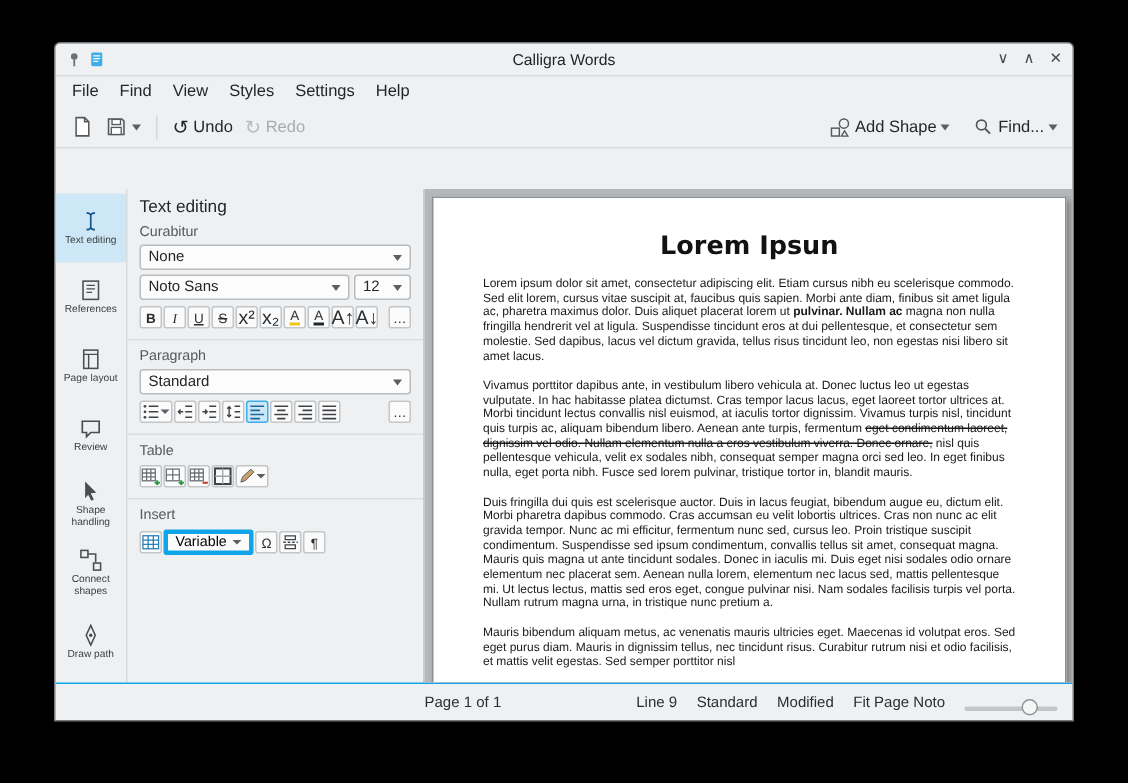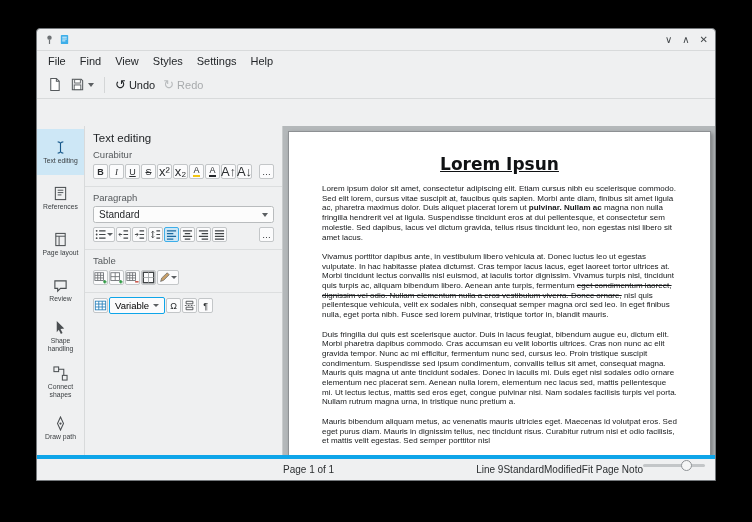--- a/index.html
+++ b/index.html
@@ -47,29 +47,29 @@
   .tbtn.push-right{margin-left:auto;}
   .tbtn svg{display:block;}
   .fmt-b{font-weight:bold;}
   .fmt-i{font-style:italic;font-family:"Liberation Serif",serif;}
   .fmt-u{text-decoration:underline;}
   .fmt-s{text-decoration:line-through;}
   .fmt-hl{border-bottom:2px solid #f2c511;line-height:9px;}
   .fmt-fc{border-bottom:2px solid #232629;line-height:9px;}
   .fmt-sm{font-size:13px;}
   .chev-s{width:0;height:0;border-left:3px solid transparent;border-right:3px solid transparent;border-top:3.5px solid #5b5f62;display:inline-block;}
-  .var-btn{height:17px;display:inline-flex;align-items:center;gap:4px;padding:0 5px;border:1px solid #0ea5e9;border-radius:2px;background:#fbfbfc;font-size:9.5px;box-sizing:border-box;}
+  .var-btn{height:17px;display:inline-flex;align-items:center;gap:4px;padding:0 5px;border:3px solid #0ea5e9;border-radius:2px;background:#fbfbfc;font-size:9.5px;box-sizing:border-box;}
   
   .canvas{flex:1;background:#b4b8ba;position:relative;overflow:hidden;}
   .page{position:absolute;left:5px;top:5px;right:4px;bottom:0;background:#ffffff;border:1px solid #8d9093;border-bottom:0;box-shadow:2px 2px 4px rgba(0,0,0,0.3);padding:22px 33px 0;box-sizing:border-box;overflow:hidden;}
-  .doc-title{text-align:center;font-size:17px;font-weight:bold;color:#101214;margin:0 0 10px;font-family:"DejaVu Sans",sans-serif;text-decoration:underline;}
+  .doc-title{text-align:center;font-size:17px;font-weight:bold;color:#101214;margin:0 0 10px;font-family:"DejaVu Sans",sans-serif;}
   .doc-para{font-size:8px;line-height:9.7px;color:#17191b;margin:0 0 9.7px;font-family:Liberation Sans, sans-serif;}
   
-  .statusbar{height:25px;flex:0 0 25px;border-top:4px solid #0ea5e9;display:flex;align-items:center;font-size:10px;color:#2b2e30;padding:0 10px 0 246px;box-sizing:border-box;}
-  .sb-right{margin-left:auto;display:flex;align-items:flex-start;}
+  .statusbar{height:25px;flex:0 0 25px;border-top:1px solid #0ea5e9;display:flex;align-items:center;font-size:10px;color:#2b2e30;padding:0 10px 0 246px;box-sizing:border-box;}
+  .sb-right{margin-left:auto;display:flex;align-items:flex-end;gap:13px;}
   .zoom-slider{width:62px;height:3px;background:#c3c6c8;border-radius:2px;position:relative;}
   .zoom-knob{position:absolute;left:38px;top:-4.5px;width:11px;height:11px;border-radius:50%;background:#f5f6f6;border:1px solid #8f9396;box-sizing:border-box;}
 </style>
 </head>
 <body>
 
 <div class="screen">
   <div class="window">
 
     <div class="titlebar">
@@ -78,20 +78,21 @@
             <circle cx="6" cy="4" r="2.4" fill="#6d7174"></circle>
             <path d="M6 6.2V11" stroke="#6d7174" stroke-width="1.3"></path>
           </svg>
       </span>
       <span class="tb-icon">
         <svg viewBox="0 0 12 12" width="11" height="11">
             <rect x="2" y="1" width="8" height="10" rx="1" fill="#3daee9"></rect>
             <path d="M3.5 3.5h5M3.5 5.5h5M3.5 7.5h3.5" stroke="#fff" stroke-width="0.9"></path>
           </svg>
       </span>
+      <div class="titlebar-title">Calligra Words</div>
       <div class="win-controls">
         <span>∨</span>
         <span>∧</span>
         <span>✕</span>
       </div>
     </div>
 
     <div class="menubar">
       <span class="menu-item">File</span>
       <span class="menu-item">Find</span>
@@ -122,20 +123,43 @@
       </button>
       <div class="toolbar-sep"></div>
       <button class="tool-btn">
         <span class="glyph">↺</span>
         <span>Undo</span>
       </button>
       <button class="tool-btn disabled">
         <span class="glyph">↻</span>
         <span>Redo</span>
       </button>
+      <div class="tb-right">
+        <button class="tool-btn">
+          <span>
+            <svg viewBox="0 0 16 16" width="14" height="14">
+                <rect x="1.5" y="8.5" width="6" height="6" fill="none" stroke="#55595c" stroke-width="1.1"></rect>
+                <circle cx="11" cy="5" r="3.5" fill="none" stroke="#55595c" stroke-width="1.1"></circle>
+                <path d="M9 14.5l2.5-4 2.5 4z" fill="none" stroke="#55595c" stroke-width="1"></path>
+              </svg>
+          </span>
+          <span>Add Shape</span>
+          <span class="chev"></span>
+        </button>
+        <button class="tool-btn">
+          <span>
+            <svg viewBox="0 0 16 16" width="13" height="13">
+                <circle cx="6.5" cy="6.5" r="4" fill="none" stroke="#55595c" stroke-width="1.4"></circle>
+                <path d="M9.6 9.6l4 4" stroke="#55595c" stroke-width="1.6"></path>
+              </svg>
+          </span>
+          <span>Find...</span>
+          <span class="chev"></span>
+        </button>
+      </div>
     </div>
 
     <div class="main">
 
       <div class="tabstrip">
         <div class="tab selected">
           <svg viewBox="0 0 16 16">
               <path d="M5 2c1.5 0 2.5.5 3 1.5.5-1 1.5-1.5 3-1.5M5 14c1.5 0 2.5-.5 3-1.5.5 1 1.5 1.5 3 1.5M8 3.5v9" stroke="#16578a" stroke-width="1.2" fill="none"></path>
             </svg>
           <span>Text editing</span>
@@ -180,20 +204,34 @@
               <circle cx="8" cy="8" r="1.2" fill="#4a4e51"></circle>
             </svg>
           <span>Draw path</span>
         </div>
       </div>
 
       <div class="docker">
         <div class="docker-title">Text editing</div>
 
         <div class="section-label">Curabitur</div>
+        <div class="dropdown">
+          <span>None</span>
+          <span class="chev"></span>
+        </div>
+        <div class="font-row">
+          <div class="dropdown family">
+            <span>Noto Sans</span>
+            <span class="chev"></span>
+          </div>
+          <div class="dropdown size">
+            <span>12</span>
+            <span class="chev"></span>
+          </div>
+        </div>
         <div class="btnrow">
           <button class="tbtn fmt-b">B</button>
           <button class="tbtn fmt-i">I</button>
           <button class="tbtn fmt-u">U</button>
           <button class="tbtn fmt-s">S</button>
           <button class="tbtn fmt-sm">x²</button>
           <button class="tbtn fmt-sm">x₂</button>
           <button class="tbtn">
               <span class="fmt-hl">A</span>
             </button>
@@ -294,20 +332,21 @@
           </button>
           <button class="tbtn wide">
             <svg viewBox="0 0 14 14" width="11" height="11">
                 <path d="M2 12l1.5-4.5L10.5 1 13 3.5 6 10.5 2 12z" fill="#c8a06a" stroke="#55595c" stroke-width="0.8"></path>
               </svg>
             <span class="chev-s"></span>
           </button>
         </div>
 
         <hr class="docker-sep">
+        <div class="section-label">Insert</div>
         <div class="btnrow">
           <button class="tbtn">
             <svg viewBox="0 0 15 15" width="13" height="13">
                 <rect x="1.5" y="2.5" width="12" height="10" fill="#fff" stroke="#2980b9"></rect>
                 <path d="M1.5 5.8h12M1.5 9.2h12M5.5 2.5v10M9.5 2.5v10" stroke="#2980b9"></path>
               </svg>
           </button>
           <button class="var-btn">
             <span>Variable</span>
             <span class="chev-s"></span>

